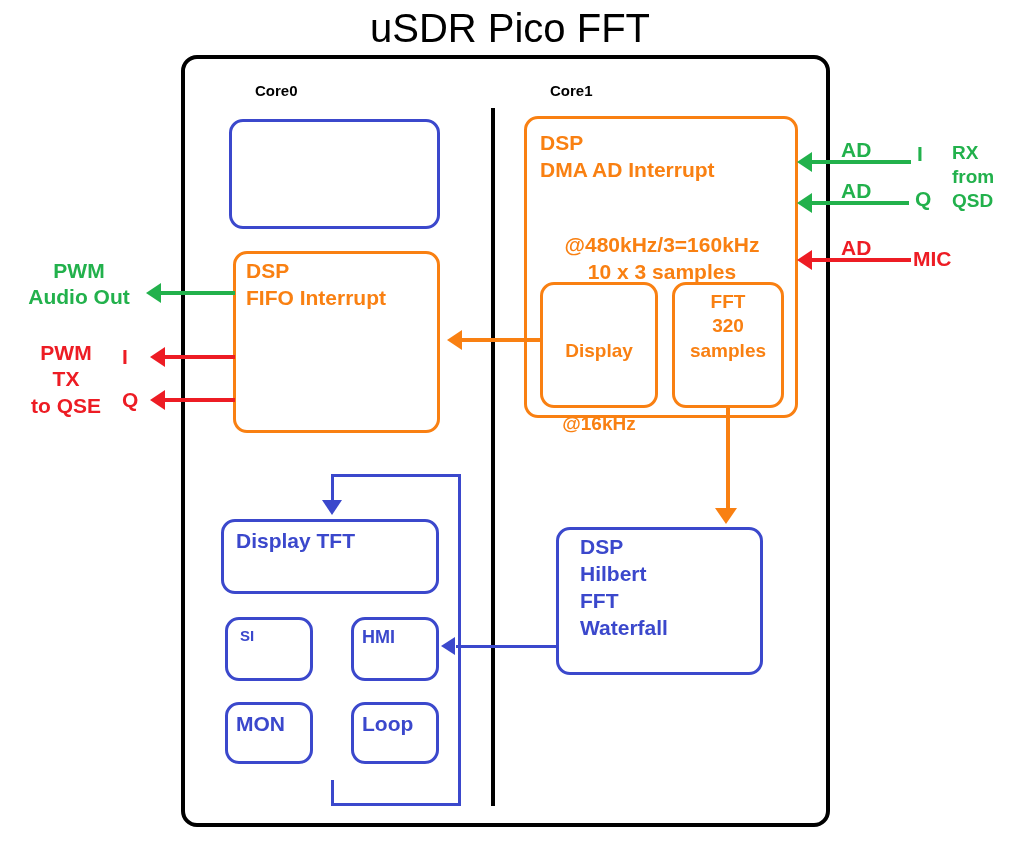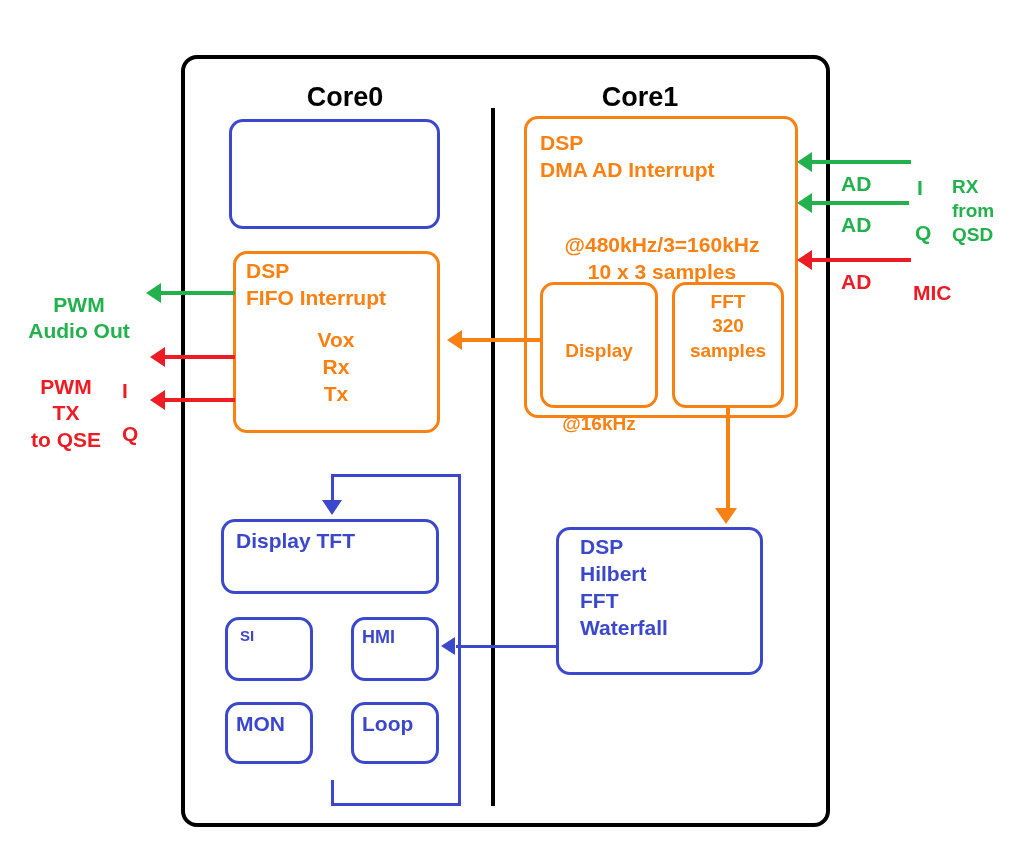--- a/index.html
+++ b/index.html
@@ -18,22 +18,21 @@
     position:absolute;left:181px;top:55px;width:649px;height:772px;
     border:4px solid #000000;border-radius:16px;box-sizing:border-box;
   }
   #core-divider{
     position:absolute;left:491px;top:108px;width:4px;height:698px;
     background:#000000;
   }
 
   
   .core-label{
-    position:absolute;font-size:27px;font-weight:bold;color:#000000;
-    text-align:center;
+    position:absolute;font-size:15px;font-weight:bold;color:#000000;
   }
   #core0-label{left:255px;top:82px;width:180px;}
   #core1-label{left:550px;top:82px;width:180px;}
 
   
   .box{position:absolute;box-sizing:border-box;border-radius:14px;background:transparent;}
   .box.blue{border:3px solid #3b48cc;}
   .box.orange{border:3px solid #f98012;}
   .box-text{position:absolute;line-height:1.28;white-space:pre;}
   .t-blue{color:#3b48cc;font-weight:bold;}
@@ -81,53 +80,51 @@
   .v-blue{background:#3b48cc;width:3px;}
   .arrow{position:absolute;width:0;height:0;}
   .ar-left-green{border-top:10px solid transparent;border-bottom:10px solid transparent;border-right:15px solid #22b14c;}
   .ar-left-red{border-top:10px solid transparent;border-bottom:10px solid transparent;border-right:15px solid #ed1c24;}
   .ar-left-orange{border-top:10px solid transparent;border-bottom:10px solid transparent;border-right:15px solid #f98012;}
   .ar-left-blue{border-top:9px solid transparent;border-bottom:9px solid transparent;border-right:14px solid #3b48cc;}
   .ar-down-orange{border-left:11px solid transparent;border-right:11px solid transparent;border-top:16px solid #f98012;}
   .ar-down-blue{border-left:10px solid transparent;border-right:10px solid transparent;border-top:15px solid #3b48cc;}
 
   
-  .lbl{position:absolute;white-space:pre;line-height:1.25;margin-top:34px;}
+  .lbl{position:absolute;white-space:pre;line-height:1.25;}
   #lbl-pwm-audio{left:14px;top:258px;width:130px;font-size:21px;text-align:center;}
   #lbl-pwm-tx{left:18px;top:340px;width:96px;font-size:21px;text-align:center;}
   #lbl-tx-i{left:122px;top:344px;font-size:21px;}
   #lbl-tx-q{left:122px;top:387px;font-size:21px;}
   #lbl-ad1{left:841px;top:137px;font-size:21px;}
   #lbl-ad2{left:841px;top:178px;font-size:21px;}
   #lbl-ad3{left:841px;top:235px;font-size:21px;}
   #lbl-rx-i{left:917px;top:141px;font-size:21px;}
   #lbl-rx-q{left:915px;top:186px;font-size:21px;}
   #lbl-mic{left:913px;top:246px;font-size:21px;}
   #lbl-rx-from-qsd{left:952px;top:141px;width:66px;font-size:19px;text-align:left;}
 </style>
 </head>
 <body>
 
 <div class="stage">
 
+  <div id="page-title">uSDR Pico FFT</div>
 
   <div id="chip-border"></div>
   <div id="core-divider"></div>
 
   <div id="core0-label" class="core-label">Core0</div>
   <div id="core1-label" class="core-label">Core1</div>
 
   <div id="box-usdr" class="box blue"></div>
 
   <div id="box-dsp-fifo" class="box orange"></div>
   <div id="box-dsp-fifo-t1" class="box-text t-orange">DSP
 FIFO Interrupt</div>
-  <div id="box-dsp-fifo-t2" class="box-text t-orange">Vox
-Rx
-Tx</div>
 
   <div id="box-display" class="box blue"></div>
   <div id="box-display-t" class="box-text t-blue">Display TFT</div>
 
   <div id="box-si" class="box blue"></div>
   <div id="box-si-t" class="box-text t-blue">SI</div>
 
   <div id="box-hmi" class="box blue"></div>
   <div id="box-hmi-t" class="box-text t-blue">HMI</div>
 

